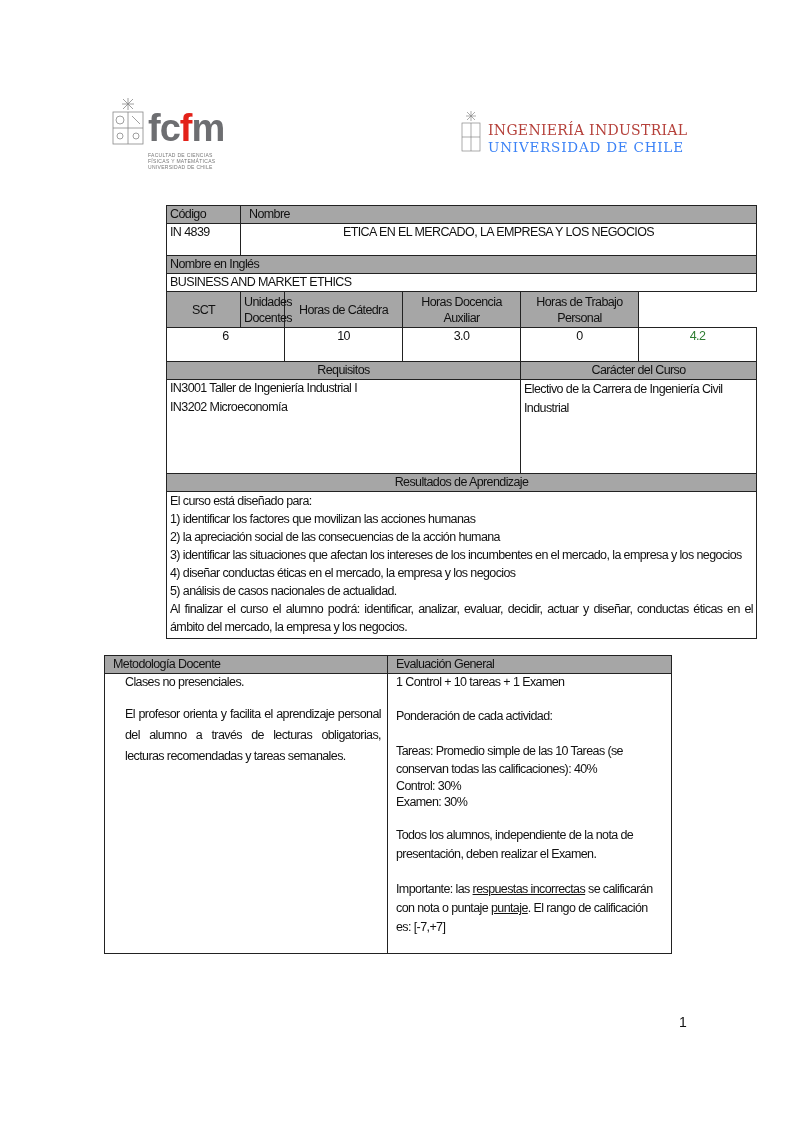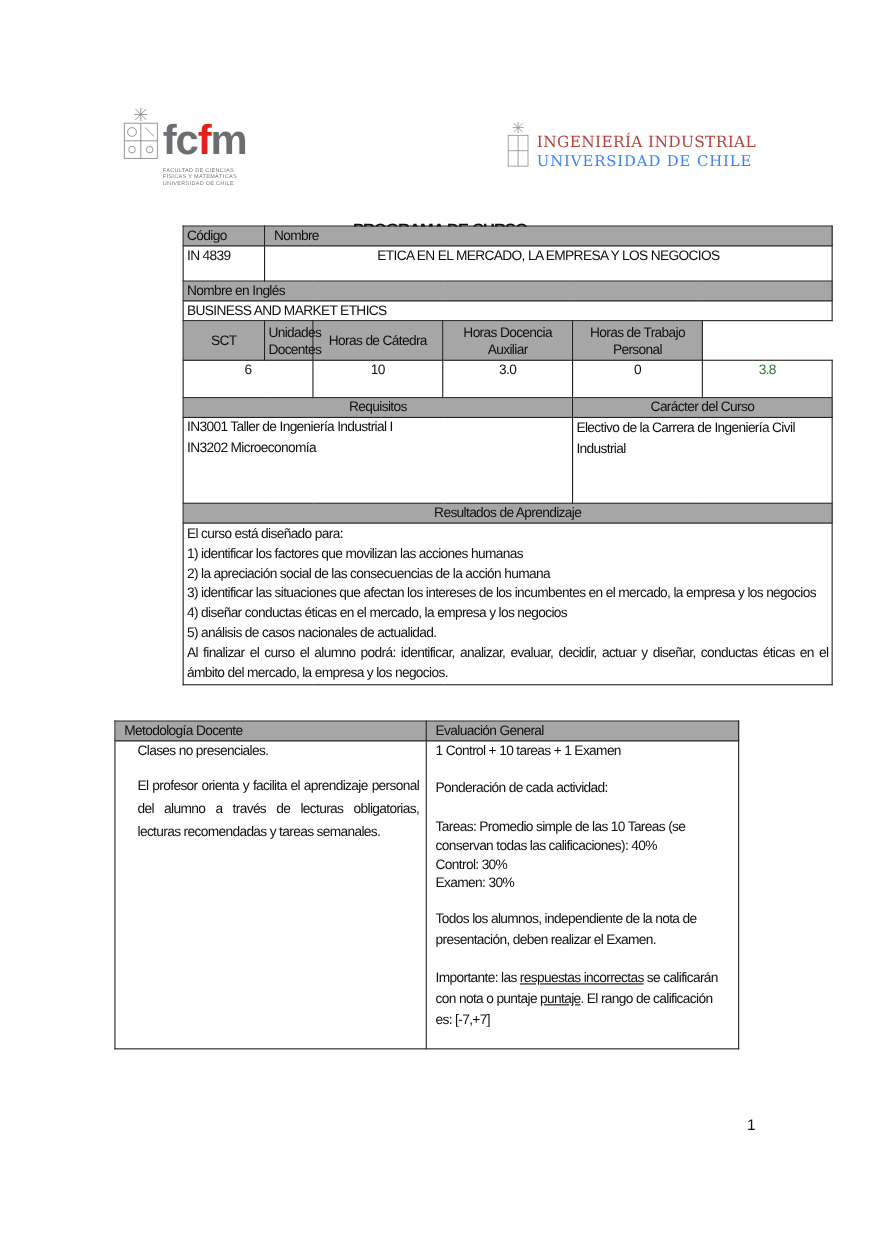--- a/index.html
+++ b/index.html
@@ -109,27 +109,27 @@
     <td class="h c mid">Unidades Docentes</td>
     <td class="h c mid">Horas de Cátedra</td>
     <td class="h c mid">Horas Docencia Auxiliar</td>
     <td class="h c mid">Horas de Trabajo Personal</td>
   </tr>
   <tr style="height:34px">
     <td class="c" colspan="2">6</td>
     <td class="c">10</td>
     <td class="c">3.0</td>
     <td class="c">0</td>
-    <td class="c green">3.8</td>
+    <td class="c green">4.2</td>
   </tr>
   <tr style="height:18px">
     <td class="h c" colspan="4">Requisitos</td>
     <td class="h c" colspan="2">Carácter del Curso</td>
   </tr>
-  <tr style="height:78px">
+  <tr style="height:94px">
     <td colspan="4">
       <div>IN3001 Taller de Ingeniería Industrial I</div>
       <div style="margin-top:3px">IN3202 Microeconomía</div>
     </td>
     <td colspan="2" style="line-height:19px">Electivo de la Carrera de Ingeniería Civil Industrial</td>
   </tr>
   <tr style="height:18px">
     <td class="h c" colspan="6">Resultados de Aprendizaje</td>
   </tr>
   <tr>

